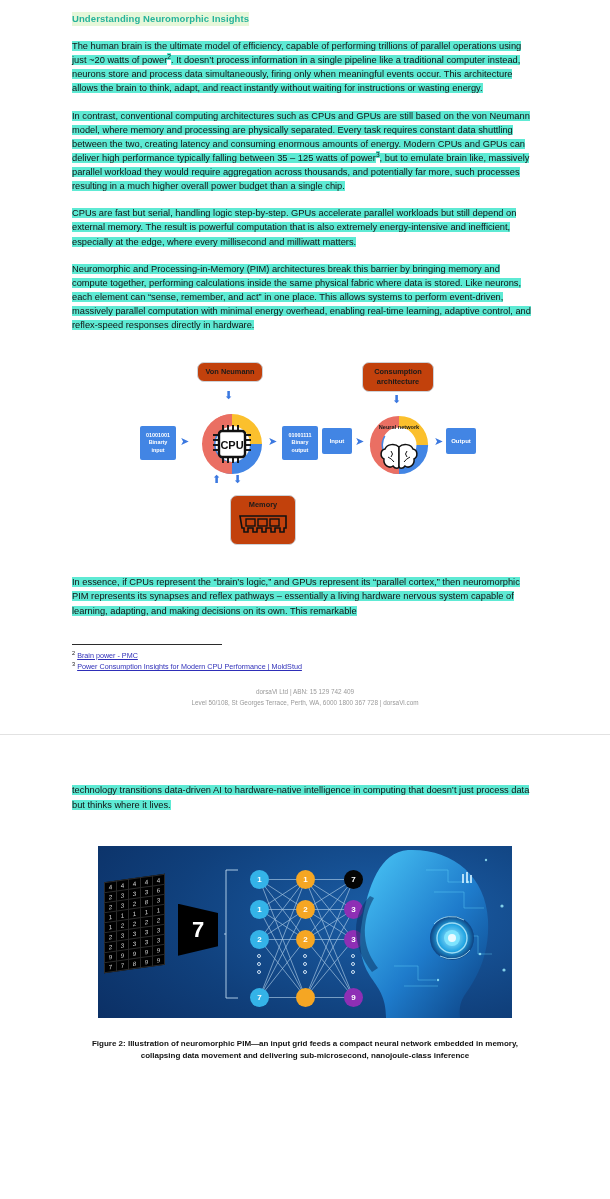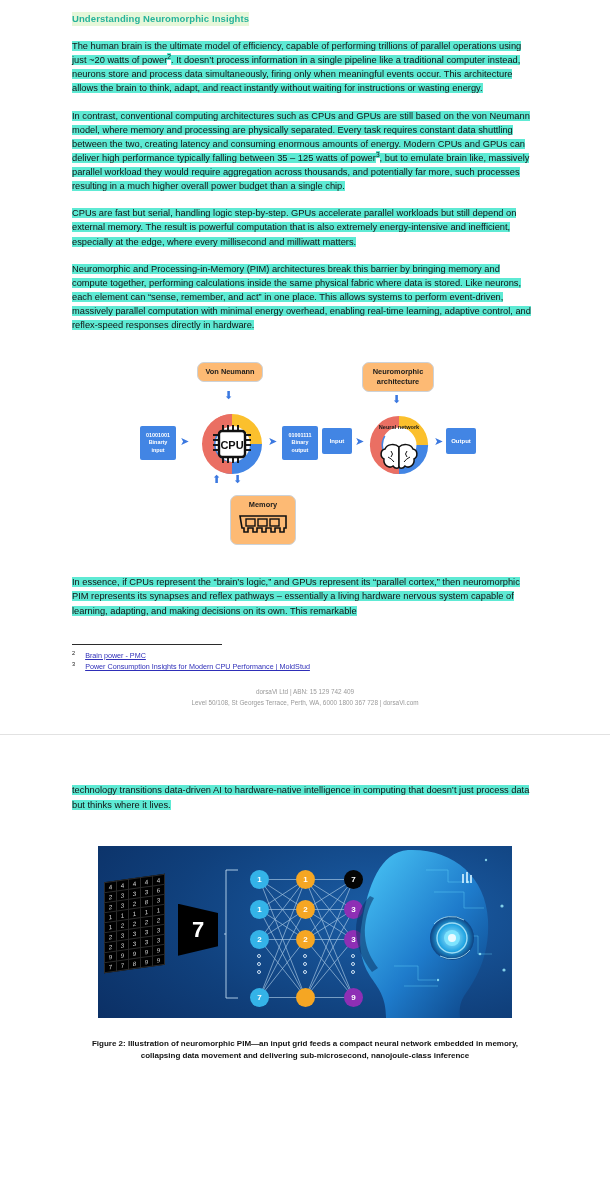--- a/index.html
+++ b/index.html
@@ -22,21 +22,21 @@
     font-size:9.3px; line-height:1.52; margin:13px 0 0 0;
     text-align:left; color:#111;
   }
   p.body-text .hl { background:#5eead4; }
   sup { font-size:6.6px; vertical-align:super; line-height:0; }
 
   
   .fig1-wrap { margin:30px 0 0 0; display:flex; justify-content:center; }
   .fig1 { position:relative; width:330px; height:200px; }
   .lbl-box {
-    position:absolute; background:#fdba74; border:1px solid #ccd2d8; border-radius:7px;
+    position:absolute; background:#c2410c; border:1px solid #ccd2d8; border-radius:7px;
     font-size:7.4px; font-weight:bold; color:#1b1b1b; text-align:center;
     line-height:1.35; padding:4px 6px;
   }
   .blue-box {
     position:absolute; background:#4285e4; color:#fff; border-radius:2px;
     font-size:5.4px; font-weight:bold; text-align:center; line-height:1.45;
     display:flex; align-items:center; justify-content:center; padding:2px;
   }
   .ring { position:absolute; border-radius:50%; }
   .arrow-r, .arrow-d, .arrow-u {
@@ -52,21 +52,21 @@
   }
   .fig-caption {
     font-size:8px; font-weight:bold; text-align:center; margin:26px 0 0 0;
     line-height:1.5; color:#111;
   }
 
   
   .fn-rule { width:150px; height:1px; background:#2b2b2b; margin:26px 0 5px 0; }
   .footnote { font-size:7.2px; line-height:1.6; color:#2e2eb8; }
   .footnote sup { color:#111; font-size:5.6px; }
-  .footnote a { color:#2e2eb8; text-decoration:underline;margin-left:8px; }
+  .footnote a { color:#2e2eb8; text-decoration:underline; }
   .doc-footer {
     margin:14px 0 0 0; text-align:center; font-size:6.4px; color:#9a9a9a;
     line-height:1.7;
   }
   .page-sep { height:1px; background:#e2e2e2; margin:26px 0 0 0; width:610px; }
   .page-2 { padding:48px 72px 0 72px; }
 
   
   .fig2-wrap { margin:34px 0 0 0; display:flex; justify-content:center; }
   .fig2 {
@@ -161,21 +161,21 @@
       <div class="lbl-box" style="left:58px; top:133px; width:66px; height:50px;margin-left:32px;">
         <div>Memory</div>
         <svg class="memchip" viewBox="0 0 52 22" style="margin-top:3px;">
           <path d="M3 3 h46 v12 h-2 v4 h-4 v-4 h-5 v4 h-4 v-4 h-5 v4 h-4 v-4 h-5 v4 h-4 v-4 h-5 v4 h-4 v-4 h-2 Z" fill="none" stroke="#111" stroke-width="1.6"></path>
           <rect x="9" y="6" width="9" height="7" fill="none" stroke="#111" stroke-width="1.4"></rect>
           <rect x="21" y="6" width="9" height="7" fill="none" stroke="#111" stroke-width="1.4"></rect>
           <rect x="33" y="6" width="9" height="7" fill="none" stroke="#111" stroke-width="1.4"></rect>
         </svg>
       </div>
 
-      <div class="lbl-box" style="left:222px; top:0px; width:72px;">Neuromorphic architecture</div>
+      <div class="lbl-box" style="left:222px; top:0px; width:72px;">Consumption architecture</div>
       <div class="arrow-d" style="left:252px; top:32px;">⬇</div>
 
       <div class="blue-box" style="left:182px; top:66px; width:30px; height:26px; font-size:6px;">Input</div>
       <div class="arrow-r" style="left:215px; top:74px;">➤</div>
 
       <svg class="ring" style="left:226px; top:50px;" width="66" height="66" viewBox="0 0 68 68">
         <path d="M34 4 A30 30 0 0 1 64 34 L52 34 A18 18 0 0 0 34 16 Z" fill="#fbc02d"></path>
         <path d="M64 34 A30 30 0 0 1 34 64 L34 52 A18 18 0 0 0 52 34 Z" fill="#4285e4"></path>
         <path d="M34 64 A30 30 0 0 1 10 18 L20 25 A18 18 0 0 0 34 52 Z" fill="#4285e4"></path>
         <path d="M4 34 A30 30 0 0 1 34 4 L34 16 A18 18 0 0 0 16 34 Z" fill="#ea6f63"></path>

